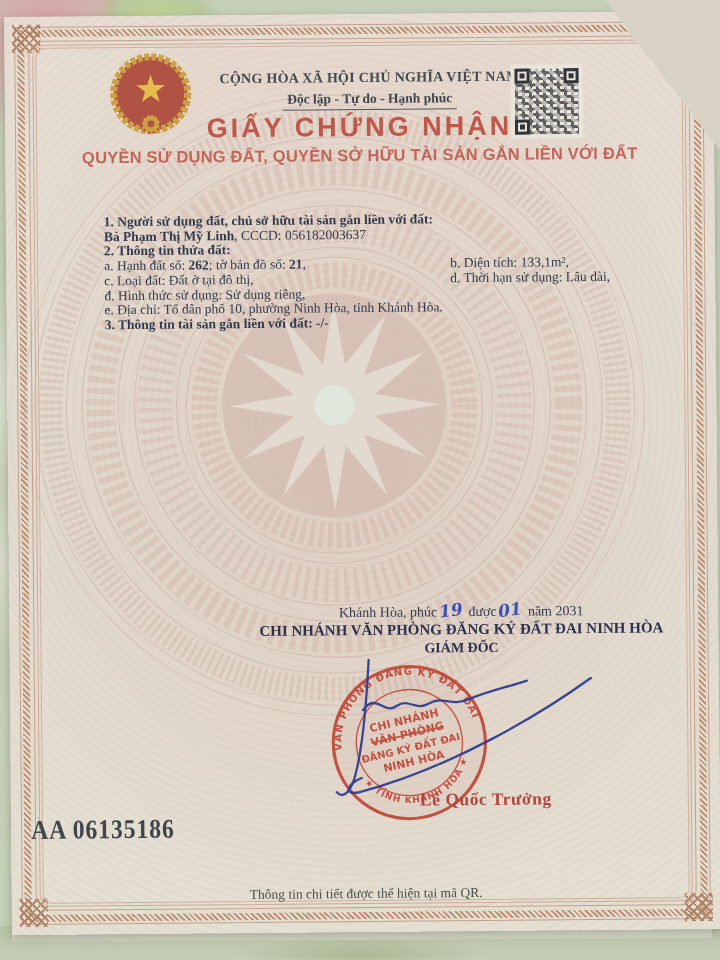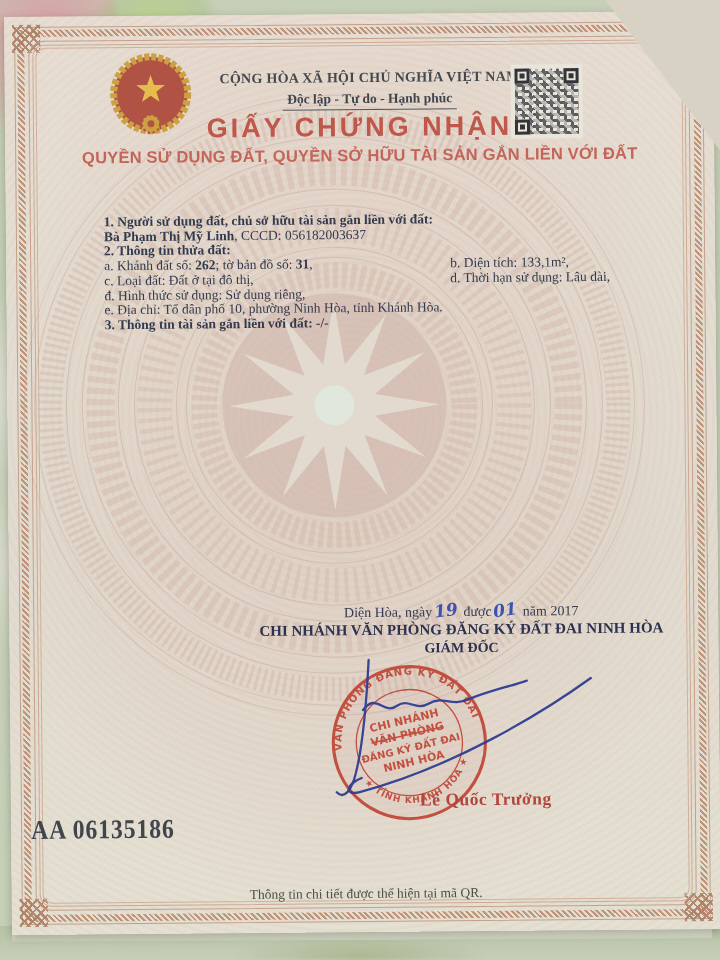--- a/index.html
+++ b/index.html
@@ -182,37 +182,37 @@
     </div>
 
     <div class="abs title">GIẤY CHỨNG NHẬN</div>
     <div class="abs subtitle">QUYỀN SỬ DỤNG ĐẤT, QUYỀN SỞ HỮU TÀI SẢN GẮN LIỀN VỚI ĐẤT</div>
 
     <div class="abs fields">
       <div class="b">1. Người sử dụng đất, chủ sở hữu tài sản gắn liền với đất:</div>
       <div><span class="b">Bà Phạm Thị Mỹ Linh</span><span>, CCCD: 056182003637</span></div>
       <div class="b">2. Thông tin thửa đất:</div>
       <div class="row">
-        <div class="col-l"><span>a. Khánh đất số: </span><span class="b">262</span><span>; tờ bản đồ số: </span><span class="b">31</span><span>,</span></div>
+        <div class="col-l"><span>a. Hạnh đất số: </span><span class="b">262</span><span>; tờ bản đồ số: </span><span class="b">21</span><span>,</span></div>
         <div class="col-r">b. Diện tích: 133,1m²,</div>
       </div>
       <div class="row">
         <div class="col-l">c. Loại đất: Đất ở tại đô thị,</div>
         <div class="col-r">d. Thời hạn sử dụng: Lâu dài,</div>
       </div>
       <div>đ. Hình thức sử dụng: Sử dụng riêng,</div>
       <div>e. Địa chỉ: Tổ dân phố 10, phường Ninh Hòa, tỉnh Khánh Hòa.</div>
       <div class="b"><span>3. Thông tin tài sản gắn liền với đất:</span><span> -/-</span></div>
     </div>
 
     <div class="abs sign-block">
       <div class="date-line">
-        <span>Diện Hòa, ngày</span><span class="hand">19</span>
+        <span>Khánh Hòa, phúc</span><span class="hand">19</span>
         <span>được</span><span class="hand">01</span>
-        <span>năm 2017</span>
+        <span>năm 2031</span>
       </div>
       <div class="office">CHI NHÁNH VĂN PHÒNG ĐĂNG KÝ ĐẤT ĐAI NINH HÒA</div>
       <div class="position">GIÁM ĐỐC</div>
     </div>
 
     <svg class="abs stamp" viewBox="0 0 162 162">
       <defs>
         <path id="arcTop" d="M 17,104 A 68,68 0 1 1 145,104"></path>
         <path id="arcBot" d="M 25,103 A 60,60 0 0 0 137,103"></path>
       </defs>

